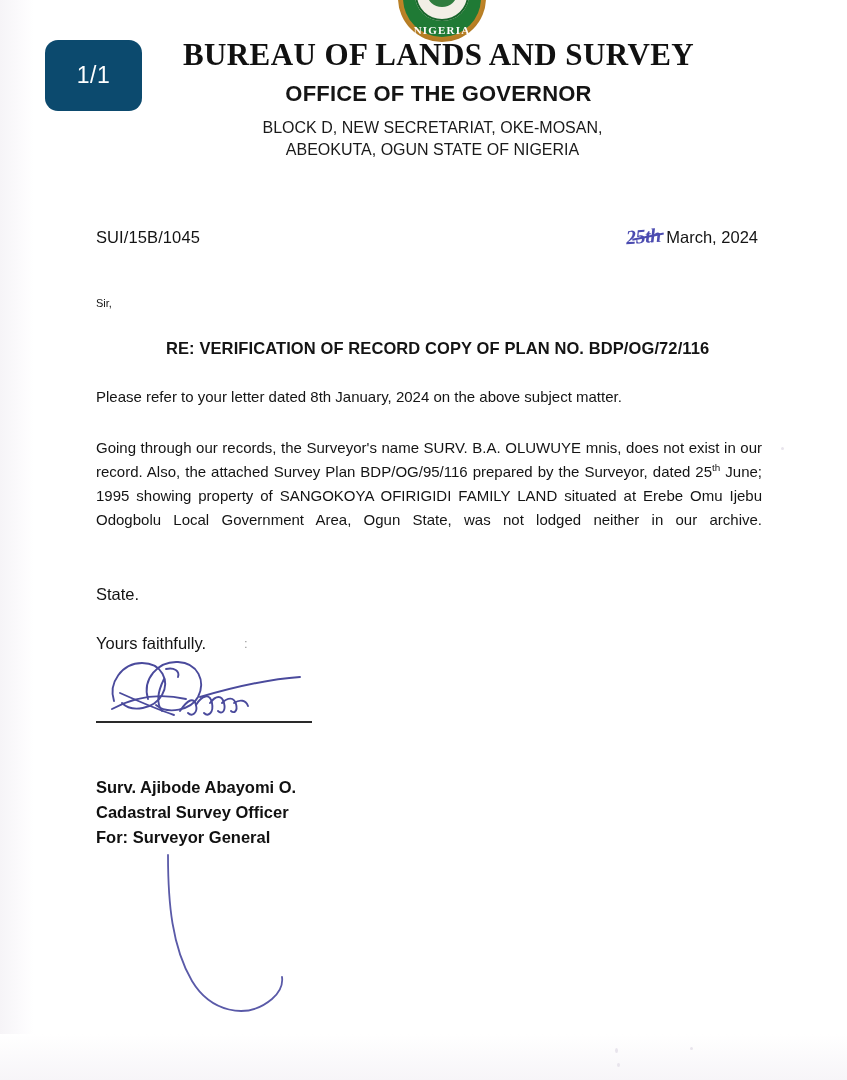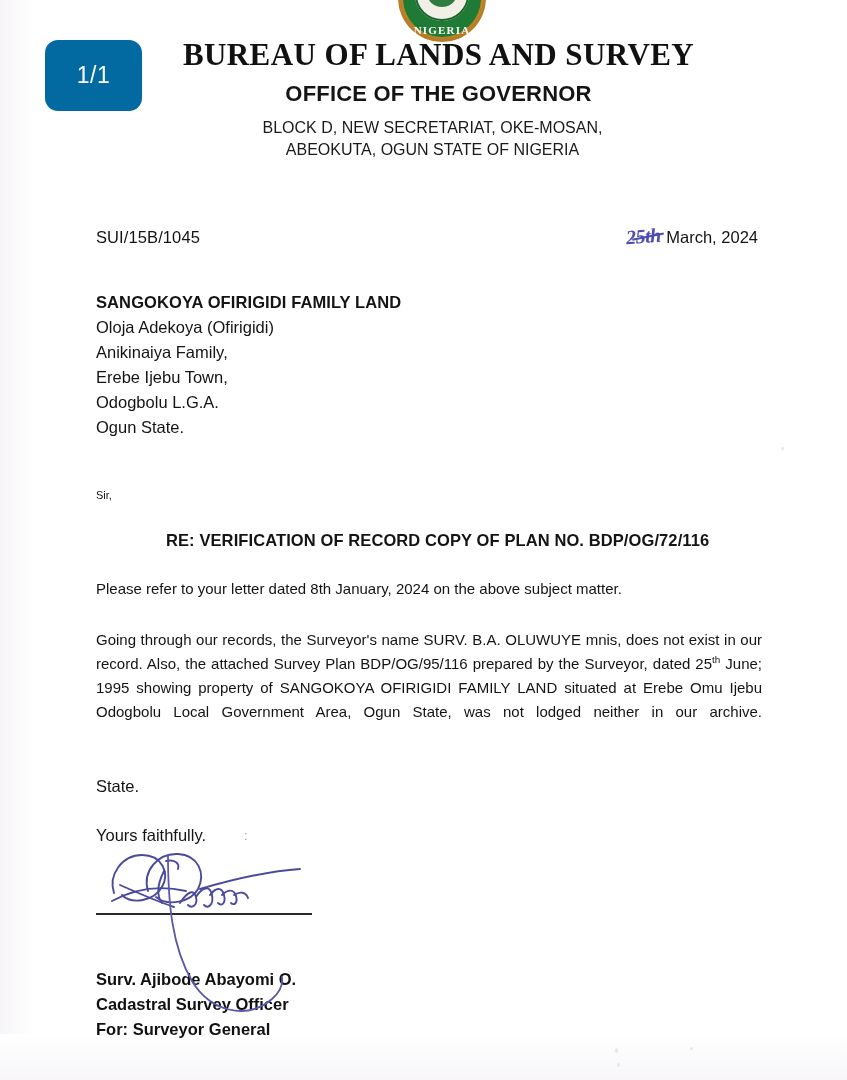--- a/index.html
+++ b/index.html
@@ -40,21 +40,21 @@
     pointer-events: none;
   }
 
   
   .page-badge {
     position: absolute;
     left: 45px;
     top: 40px;
     width: 97px;
     height: 71px;
-    background: #0369a1;
+    background: #0c4a6e;
     border-radius: 13px;
     color: #ffffff;
     font-size: 23px;
     letter-spacing: 0.5px;
     display: flex;
     align-items: center;
     justify-content: center;
   }
 
   
@@ -311,28 +311,20 @@
   <div class="body-wrap">
 
     <div class="row-ref">
       <div class="ref-no">SUI/15B/1045</div>
       <div class="date-block">
         <span class="date-hand">25th</span>
         <span class="date-printed">March, 2024</span>
       </div>
     </div>
 
-    <div class="addressee">
-      <div class="strong">SANGOKOYA OFIRIGIDI FAMILY LAND</div>
-      <div>Oloja Adekoya (Ofirigidi)</div>
-      <div>Anikinaiya Family,</div>
-      <div>Erebe Ijebu Town,</div>
-      <div>Odogbolu L.G.A.</div>
-      <div>Ogun State.</div>
-    </div>
 
     <div class="salutation">Sir,</div>
 
     <div class="subject">RE: VERIFICATION OF RECORD COPY OF PLAN NO. BDP/OG/72/116</div>
 
     <div class="para lead">Please refer to your letter dated 8th January, 2024 on the above subject matter.</div>
 
     <div class="para justified"><span>Going through our records, the Surveyor's name SURV. B.A. OLUWUYE mnis, does not exist in our record. Also,  the attached Survey Plan BDP/OG/95/116 prepared by the Surveyor, dated 25</span><sup class="ord">th</sup><span> June; 1995 showing property of SANGOKOYA OFIRIGIDI FAMILY LAND situated at Erebe Omu Ijebu Odogbolu Local Government Area, Ogun State, was not lodged neither in our archive.</span></div>
 
     <div class="thanks">State.</div>

